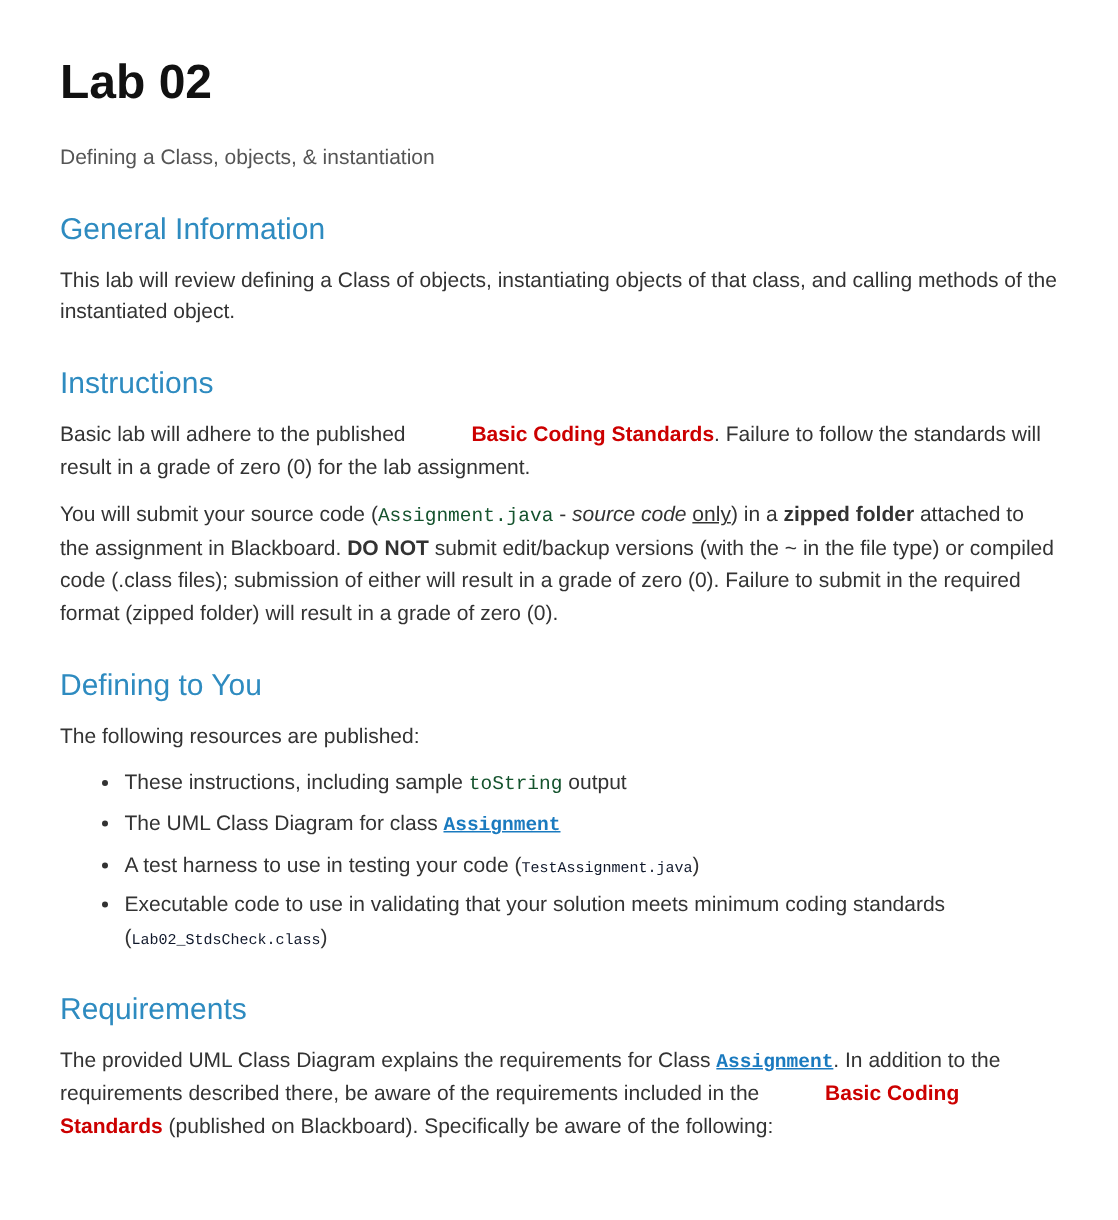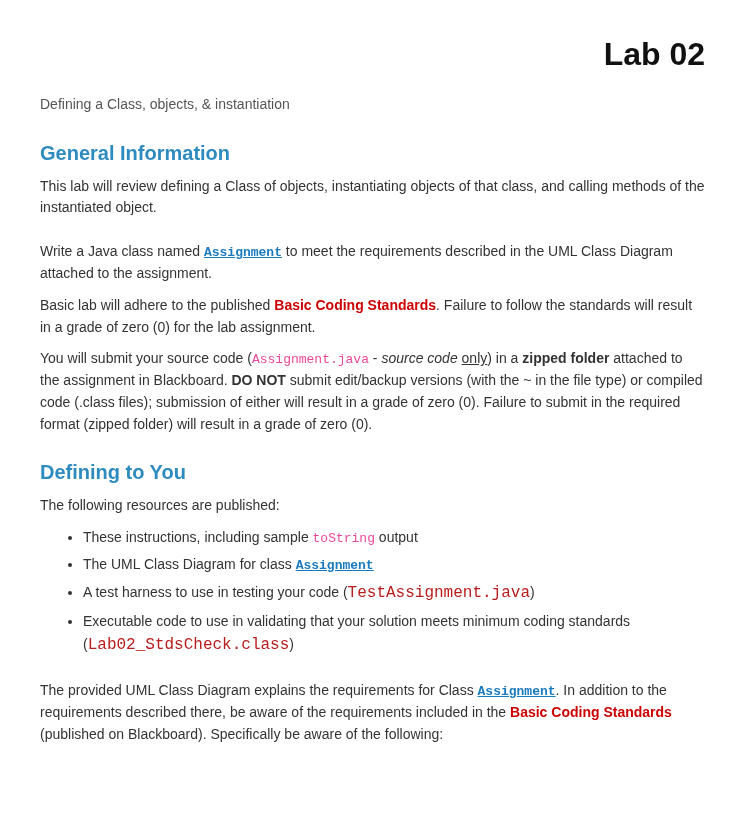--- a/index.html
+++ b/index.html
@@ -17,33 +17,32 @@
       min-height: 813px;
       padding: 30px 40px 40px 40px;
       line-height: 1.5;
     }
 
     .page-title {
       font-size: 32px;
       font-weight: bold;
       color: #111;
       margin-bottom: 4px;
-      text-align: right;
     }
 
     .page-subtitle {
       font-size: 14px;
       color: #555;
       margin-bottom: 22px;
       margin-top: 16px;
     }
 
     .section-heading {
       font-size: 20px;
-      font-weight: bold;
+      font-weight: normal;
       color: #2e8bc0;
       margin-bottom: 8px;
     }
 
     .section-block {
       margin-bottom: 22px;
     }
 
     p {
       margin-bottom: 10px;
@@ -56,56 +55,55 @@
     }
 
     ul li {
       margin-bottom: 5px;
       line-height: 1.55;
     }
 
     .code-inline {
       font-family: 'Courier New', Courier, monospace;
       font-size: 13px;
-      color: #ec4899;
+      color: #14532d;
       font-weight: normal;
     }
 
     .code-inline-red {
       font-family: 'Courier New', Courier, monospace;
-      font-size: 16px;
-      color: #b91c1c;
+      font-size: 10px;
+      color: #0f172a;
     }
 
     .blue-bold {
       color: #1a7abf;
       font-weight: bold;
       text-decoration: underline;
     }
 
     .red-bold-link {
       color: #cc0000;
       font-weight: bold;
+      margin-left: 40px;
     }
   </style>
 </head>
 <body>
 
 <h1 class="page-title">Lab 02</h1>
 <p class="page-subtitle">Defining a Class, objects, &amp; instantiation</p>
 
 <div class="section-block">
   <h2 class="section-heading">General Information</h2>
   <p>This lab will review defining a Class of objects, instantiating objects of that class, and calling methods of the instantiated object.</p>
 </div>
 
 <div class="section-block">
-  <p>
-    <span>Write a Java class named </span><span class="blue-bold code-inline">Assignment</span><span> to meet the requirements described in the UML Class Diagram attached to the assignment.</span>
-  </p>
+  <h2 class="section-heading">Instructions</h2>
   <p>
     <span>Basic lab will adhere to the published </span><span class="red-bold-link">Basic Coding Standards</span><span>. Failure to follow the standards will result in a grade of zero (0) for the lab assignment.</span>
   </p>
   <p>
     <span>You will submit your source code (</span><span class="code-inline">Assignment.java</span><span> - <em><span>source code</span></em> <u><span>only</span></u>) in a <strong><span>zipped folder</span></strong> attached to the assignment in Blackboard. <strong><span>DO NOT</span></strong> submit edit/backup versions (with the ~ in the file type) or compiled code (.class files); submission of either will result in a grade of zero (0). Failure to submit in the required format (zipped folder) will result in a grade of zero (0).</span>
   </p>
 </div>
 
 <div class="section-block">
   <h2 class="section-heading">Defining to You</h2>
@@ -120,17 +118,18 @@
     <li>
       <span>A test harness to use in testing your code (</span><span class="code-inline-red">TestAssignment.java</span><span>)</span>
     </li>
     <li>
       <span>Executable code to use in validating that your solution meets minimum coding standards (</span><span class="code-inline-red">Lab02_StdsCheck.class</span><span>)</span>
     </li>
   </ul>
 </div>
 
 <div class="section-block">
+  <h2 class="section-heading">Requirements</h2>
   <p>
     <span>The provided UML Class Diagram explains the requirements for Class </span><span class="blue-bold code-inline">Assignment</span><span>. In addition to the requirements described there, be aware of the requirements included in the </span><span class="red-bold-link">Basic Coding Standards</span><span> (published on Blackboard). Specifically be aware of the following:</span>
   </p>
 
 </div>
 
 </body></html>

